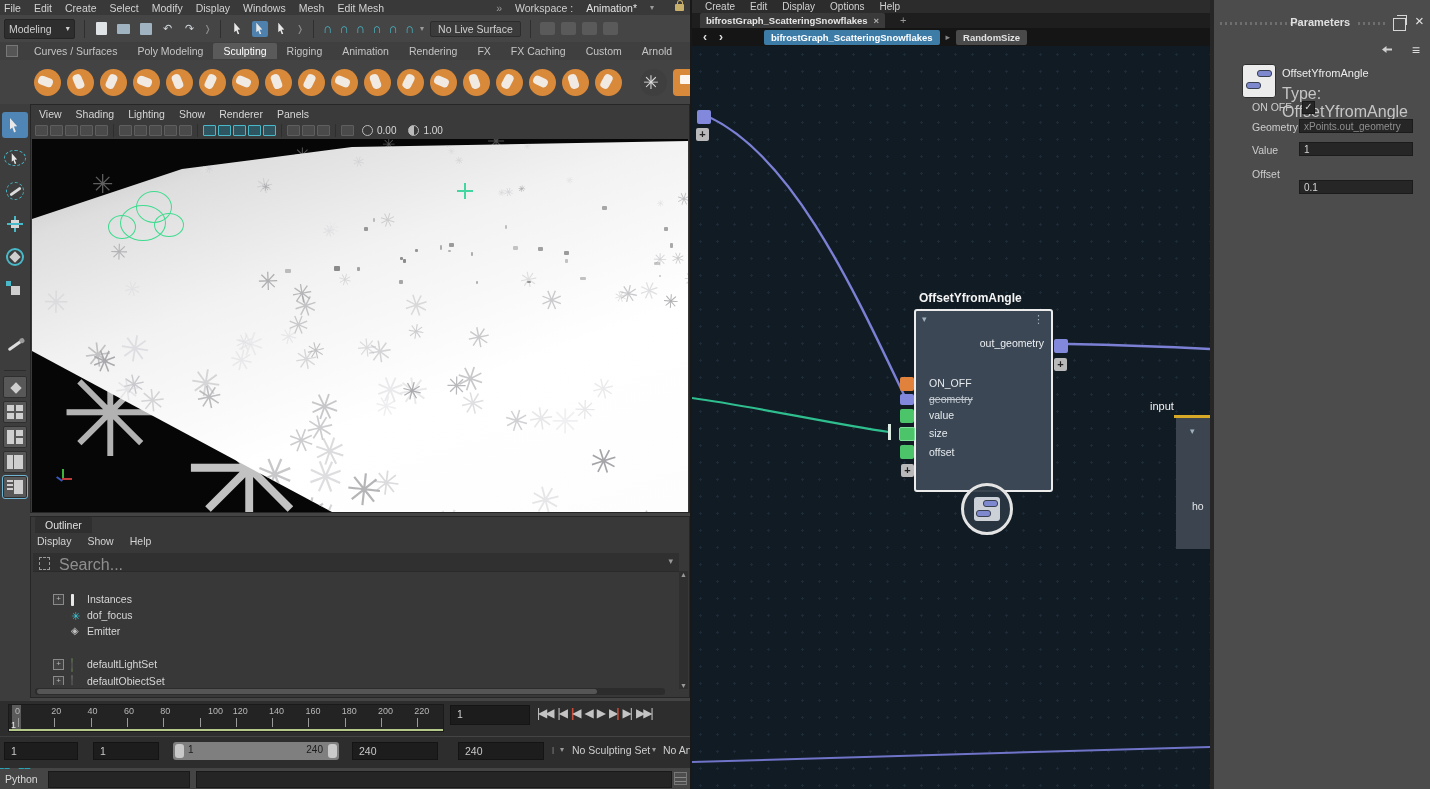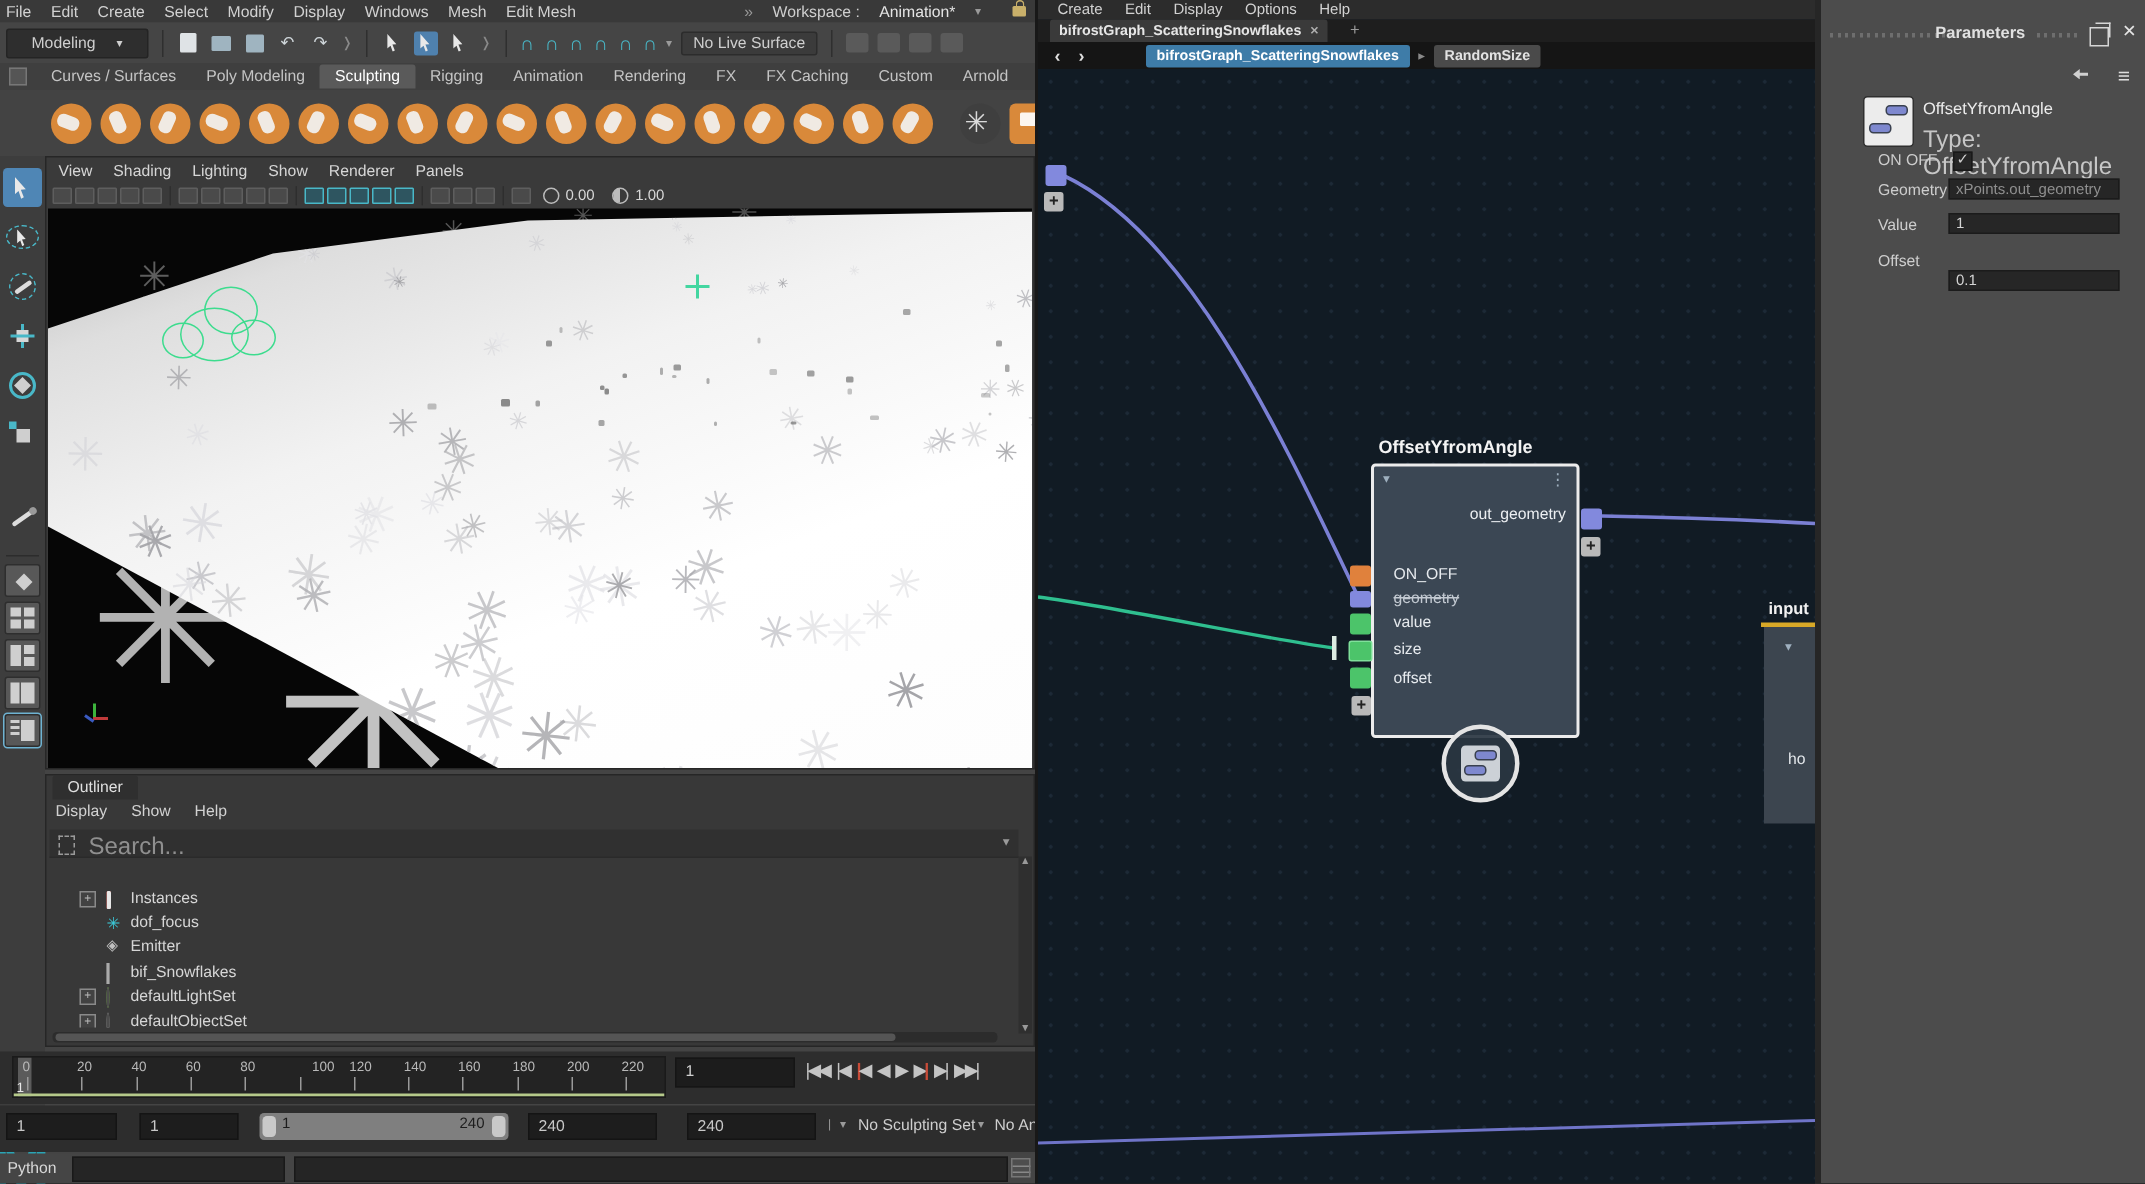--- a/index.html
+++ b/index.html
@@ -7,21 +7,21 @@
        font-family:"Liberation Sans","DejaVu Sans",sans-serif;color:#c8c8c8;
        -webkit-font-smoothing:antialiased;}
   .r{position:absolute;}
   .flex{display:flex;align-items:center;}
   
   #maya{left:0;top:0;width:690px;height:789px;background:#444;}
   #m-menubar{left:0;top:0;width:690px;height:15px;background:#393939;font-size:10.5px;color:#d2d2d2;gap:13px;padding-left:4px;box-sizing:border-box;}
   #m-menubar .mi{white-space:nowrap;}
   .wsp{color:#cfcfcf;}
   #m-toolbar{left:0;top:15px;width:690px;height:27px;background:#454545;gap:6px;padding-left:4px;box-sizing:border-box;font-size:10.5px;}
-  .dd{background:#2e2e2e;border:1px solid #242424;border-radius:2px;height:18px;display:flex;align-items:center;padding:0 16px;gap:14px;color:#cfcfcf;}
+  .dd{background:#2e2e2e;border:1px solid #242424;border-radius:2px;height:18px;display:flex;align-items:center;padding:0 4px;gap:14px;color:#cfcfcf;}
   .vsep{width:1px;height:18px;background:#2f2f2f;margin:0 3px;}
   .tbic{width:16px;height:16px;border-radius:2px;display:flex;align-items:center;justify-content:center;font-size:11px;color:#cfd6da;}
   .tbic.act{background:#4f81ae;}
   .doc{width:11px;height:13px;background:#dfe3e6;border-radius:1px;}
   .fold{width:13px;height:10px;background:#9fb4c0;border-radius:1px;}
   .flop{width:12px;height:12px;background:#9fb4c0;border-radius:1px;}
   .snapg{color:#49b8c8;font-size:13px;font-weight:bold;}
   .nls{background:#3b3b3b;border:1px solid #2c2c2c;border-radius:2px;padding:1px 7px;color:#cfcfcf;}
   .rics{width:15px;height:13px;background:#5a5a5a;border-radius:2px;}
   #m-shelftabs{left:0;top:42px;width:690px;height:18px;background:#3f3f3f;font-size:10.5px;gap:0;padding-left:6px;box-sizing:border-box;overflow:hidden;}
@@ -150,21 +150,21 @@
   .ncoll{position:absolute;left:6px;top:3px;color:#9fb0bf;font-size:9px;}
   .nkebab{position:absolute;right:7px;top:2px;color:#9fb0bf;font-size:11px;letter-spacing:0;}
   .noutlab{position:absolute;right:7px;top:26px;font-size:10.5px;color:#eceff2;}
   .nport{position:absolute;left:13px;font-size:10.5px;color:#e6eaee;}
   .nport.strike{text-decoration:line-through;color:#c3cad2;}
   #badge{position:absolute;left:269px;top:437px;width:52px;height:52px;border-radius:50%;border:3px solid #e4e4e4;background:rgba(42,54,66,.92);box-sizing:border-box;}
   #badge .ibx{position:absolute;left:10px;top:11px;width:26px;height:24px;background:#ccd1d7;border-radius:3px;}
   #badge .ibx i,.pibx i{position:absolute;width:15px;height:7px;background:#7e88cf;border:1px solid #39404f;border-radius:3px;box-sizing:border-box;}
   #badge .ibx i.b1{right:2px;top:3px;}
   #badge .ibx i.b2{left:2px;top:13px;}
-  #inode-title{position:absolute;left:487px;top:354px;font-size:11px;font-weight:bold;color:#f2f2f2;}
+  #inode-title{position:absolute;left:458px;top:354px;font-size:11px;font-weight:normal;color:#f2f2f2;}
   #inode-bar{position:absolute;left:482px;top:369px;width:38px;height:3px;background:#d8a827;}
   #inode-body{position:absolute;left:484px;top:372px;width:36px;height:131px;background:#3c454f;}
   #inode-body .ncoll{left:14px;top:8px;}
   #inode-port{position:absolute;left:16px;top:82px;font-size:10.5px;color:#e3e7eb;}
   
   #params{left:1210px;top:0;width:220px;height:789px;background:#4c4c4c;border-left:4px solid #262626;box-sizing:border-box;}
   #p-titlebar{left:6px;top:14px;width:210px;height:18px;}
   .dashes{position:absolute;top:8px;height:3px;background:repeating-linear-gradient(90deg,#6e6e6e 0 2px,transparent 2px 5px);}
   #p-title{position:absolute;left:50%;transform:translateX(-58%);top:2px;font-size:11px;font-weight:bold;color:#e0e0e0;}
   .winbtn{position:absolute;top:1px;width:13px;height:13px;}
@@ -561,24 +561,20 @@
       <span class="olbl">Instances</span>
     </div>
     <div class="orow" style="top:90px">
       <span class="oic"><span class="ic-loc">✳</span></span>
       <span class="olbl">dof_focus</span>
     </div>
     <div class="orow" style="top:106px">
       <span class="oic ic-emit">◈</span>
       <span class="olbl">Emitter</span>
     </div>
-    <div class="orow" style="top:123px">
-      <span class="oic"><span class="ic-bif"></span></span>
-      <span class="olbl">bif_Snowflakes</span>
-    </div>
     <div class="orow" style="top:139px">
       <span class="oexp">+</span>
       <span class="oic"><span class="ic-lset"></span></span>
       <span class="olbl">defaultLightSet</span>
     </div>
     <div class="orow" style="top:156px;height:12px;overflow:hidden">
       <span class="oexp">+</span>
       <span class="oic"><span class="ic-oset"></span></span>
       <span class="olbl">defaultObjectSet</span>
     </div>

